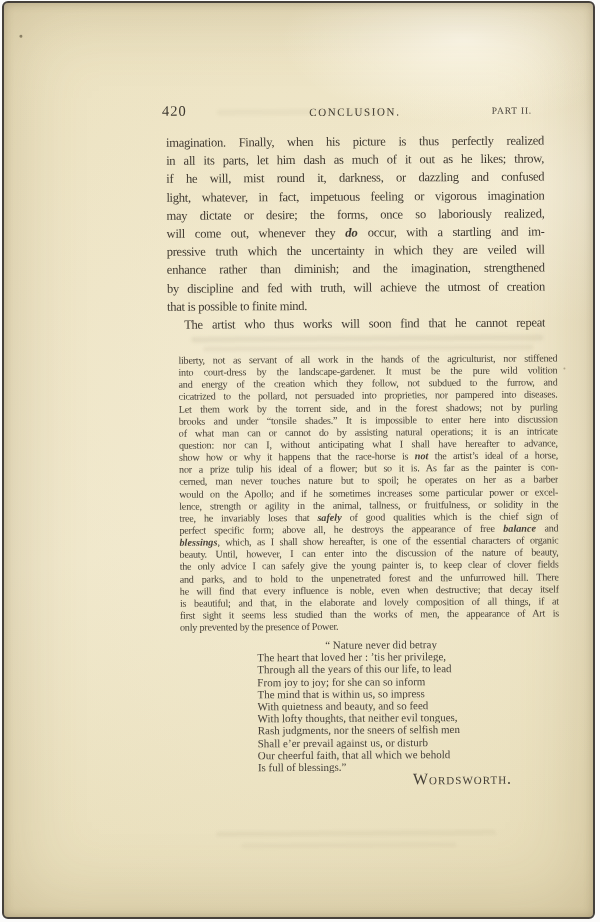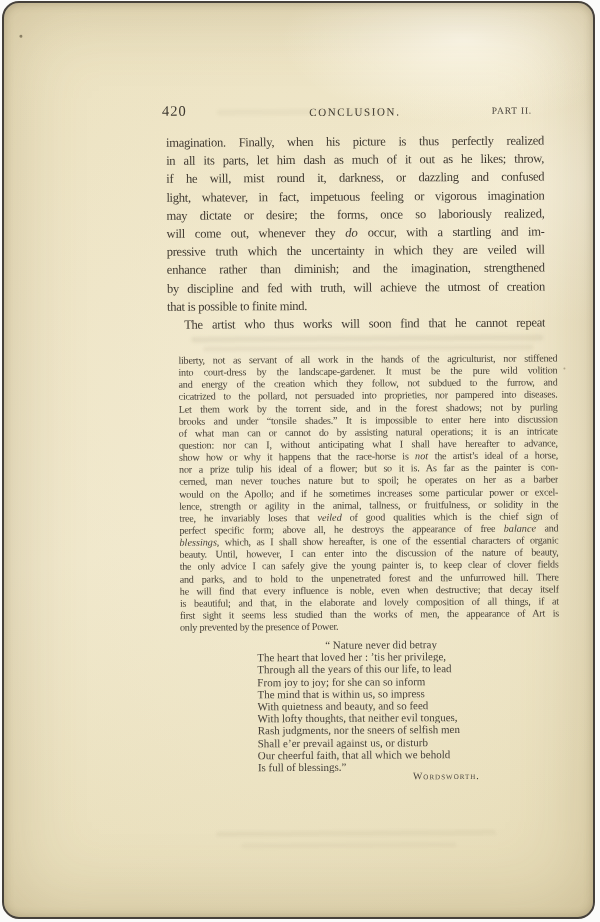--- a/index.html
+++ b/index.html
@@ -3,21 +3,21 @@
 <meta charset="utf-8">
 <style>
   html,body{margin:0;padding:0;}
   body{
     width:600px;height:922px;position:relative;overflow:hidden;
     background:#fbfbfa;
     font-family:"Liberation Serif","DejaVu Serif",serif;
   }
   .page{
     position:absolute;left:2px;top:1px;right:5px;bottom:3px;
-    border:2px solid #45403a;border-radius:17px;
+    border:2px solid #45403a;border-radius:6px;
     background:
       radial-gradient(ellipse 260px 120px at 78% 4%, rgba(253,249,235,0.95), rgba(253,249,235,0) 70%),
       radial-gradient(ellipse 420px 200px at 105% 20%, rgba(250,245,228,0.7), rgba(250,245,228,0) 70%),
       radial-gradient(ellipse 500px 700px at 50% 45%, rgba(245,239,218,0.55), rgba(245,239,218,0) 78%),
       linear-gradient(168deg,#ebe1bf 0%,#ede3c3 30%,#efe6c8 55%,#e9dfbc 85%,#e5dab5 100%);
     box-shadow: inset 0 0 80px rgba(125,100,55,0.28), inset 0 0 10px rgba(80,65,40,0.3);
   }
   .content{position:absolute;inset:0;transform:rotate(-0.35deg);transform-origin:300px 460px;}
 
   .pagenum{position:absolute;left:160px;top:99px;font-size:14.5px;color:#3c372f;letter-spacing:1px;}
@@ -27,30 +27,30 @@
 
   .textblock{position:absolute;color:#3f3931;}
   .para1{left:164px;top:130px;width:378px;font-size:12.6px;line-height:18.2px;letter-spacing:-0.3px;}
   .para2{left:164px;top:312px;width:378px;font-size:12.6px;line-height:18.2px;letter-spacing:-0.3px;}
   .para2 .tline{text-indent:17px;}
   .footnote{left:175px;top:351px;width:379px;font-size:10.2px;line-height:12.15px;
     letter-spacing:-0.25px;color:#474138;}
   .poem{left:252px;top:636px;width:280px;font-size:11px;line-height:12.2px;color:#46413a;}
   .poem .tline{text-align:left;text-align-last:auto;}
   .poem .tline:first-child{padding-left:68px;}
-  .attribution{position:absolute;left:407px;top:768px;font-size:10px;color:#443f37;
+  .attribution{position:absolute;left:407px;top:768px;font-size:16px;color:#443f37;
     font-variant:small-caps;letter-spacing:1px;}
 
   .tline{text-align:justify;text-align-last:justify;height:1em;line-height:inherit;
     height:auto;max-height:none;white-space:normal;overflow:hidden;}
   .para1 .tline,.para2 .tline{height:18.2px;}
   .footnote .tline{height:12.15px;}
   .poem .tline{height:12.2px;}
   .tline.ragged{text-align-last:left;}
-  .tline i{font-style:italic;letter-spacing:0;}
+  .tline i{font-style:italic;letter-spacing:0;font-weight:bold;}
 
   .ghost{position:absolute;background:rgba(115,105,78,0.10);filter:blur(1.6px);border-radius:3px;}
   .g1{top:333px;left:188px;width:352px;height:6px;}
   .g2{top:343px;left:200px;width:330px;height:5px;opacity:.8;}
   .g3{top:106px;left:215px;width:168px;height:6px;opacity:.55;}
   .g4{top:828px;left:210px;width:280px;height:5px;opacity:.7;}
   .g5{top:840px;left:235px;width:215px;height:5px;opacity:.5;}
   .speck{position:absolute;top:30px;left:18px;width:3px;height:3px;border-radius:50%;
     background:rgba(70,60,40,0.55);}
   .speck2{position:absolute;top:366px;left:560px;width:2px;height:2px;border-radius:50%;
@@ -89,21 +89,21 @@
         <div class="tline">cicatrized to the pollard, not persuaded into proprieties, nor pampered into diseases.</div>
         <div class="tline">Let them work by the torrent side, and in the forest shadows; not by purling</div>
         <div class="tline">brooks and under “tonsile shades.”  It is impossible to enter here into discussion</div>
         <div class="tline">of what man can or cannot do by assisting natural operations; it is an intricate</div>
         <div class="tline">question: nor can I, without anticipating what I shall have hereafter to advance,</div>
         <div class="tline">show how or why it happens that the race-horse is <i>not</i> the artist’s ideal of a horse,</div>
         <div class="tline">nor a prize tulip his ideal of a flower; but so it is.  As far as the painter is con-</div>
         <div class="tline">cerned, man never touches nature but to spoil; he operates on her as a barber</div>
         <div class="tline">would on the Apollo; and if he sometimes increases some particular power or excel-</div>
         <div class="tline">lence, strength or agility in the animal, tallness, or fruitfulness, or solidity in the</div>
-        <div class="tline">tree, he invariably loses that <i>veiled</i> of good qualities which is the chief sign of</div>
+        <div class="tline">tree, he invariably loses that <i>safely</i> of good qualities which is the chief sign of</div>
         <div class="tline">perfect specific form; above all, he destroys the appearance of free <i>balance</i> and</div>
         <div class="tline"><i>blessings</i>, which, as I shall show hereafter, is one of the essential characters of organic</div>
         <div class="tline">beauty.  Until, however, I can enter into the discussion of the nature of beauty,</div>
         <div class="tline">the only advice I can safely give the young painter is, to keep clear of clover fields</div>
         <div class="tline">and parks, and to hold to the unpenetrated forest and the unfurrowed hill.  There</div>
         <div class="tline">he will find that every influence is noble, even when destructive; that decay itself</div>
         <div class="tline">is beautiful; and that, in the elaborate and lovely composition of all things, if at</div>
         <div class="tline">first sight it seems less studied than the works of men, the appearance of Art is</div>
         <div class="tline ragged">only prevented by the presence of Power.</div>
       </div>

